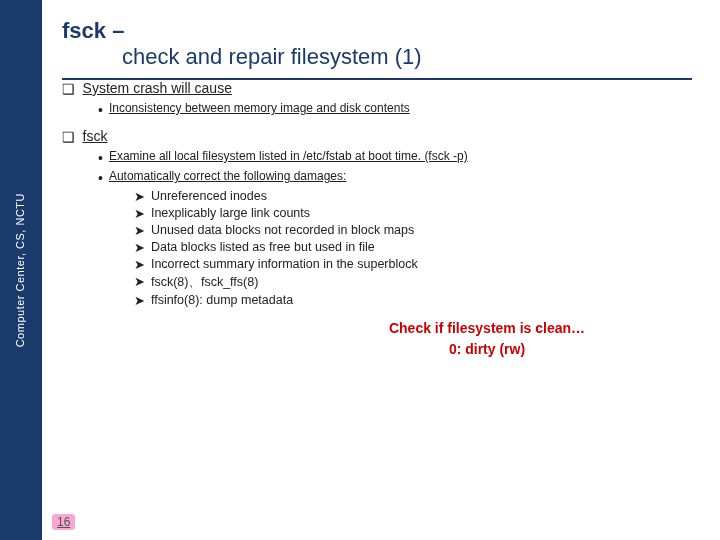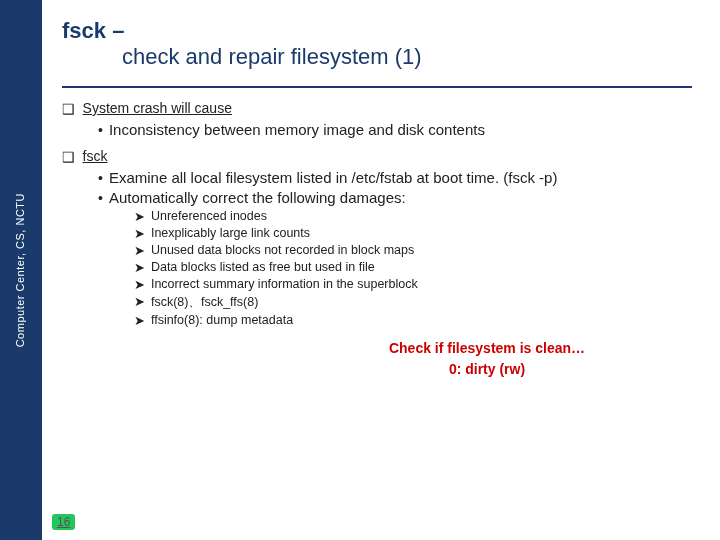--- a/index.html
+++ b/index.html
@@ -34,22 +34,21 @@
     }
 
     .main-content {
       flex: 1;
       padding: 18px 28px 18px 20px;
       display: flex;
       flex-direction: column;
     }
 
     .title-section {
-      margin-bottom: 12px;
-      padding-bottom: 16px;
+      padding-bottom: 8px;
       border-bottom: 2px solid #1a3a6b;
     }
 
     .title-line1 {
       font-size: 22px;
       font-weight: bold;
       color: #1a3a6b;
     }
 
     .title-line2 {
@@ -97,22 +96,23 @@
     }
 
     .bullet-dot {
       margin-right: 6px;
       font-size: 14px;
       flex-shrink: 0;
       margin-top: 1px;
     }
 
     .sub-text {
-      font-size: 15px;
-      color: #222;
+      font-size: 12px;
+      color: #222;
+      text-decoration: underline;
     }
 
     .arrow-list {
       margin-left: 72px;
       margin-top: 2px;
       margin-bottom: 2px;
     }
 
     .arrow-item {
       display: flex;
@@ -144,21 +144,21 @@
       color: #cc0000;
       line-height: 1.5;
     }
 
     .page-number {
       position: absolute;
       bottom: 10px;
       left: 52px;
       font-size: 12px;
       color: #555;
-      background: #22c55e;
+      background: #f9a8d4;
       border-radius: 3px;
       padding: 1px 5px;
       text-decoration: underline;
     }
   </style>
 </head>
 <body>
 
 <div class="sidebar">
   <span class="sidebar-text">Computer Center, CS, NCTU</span>

